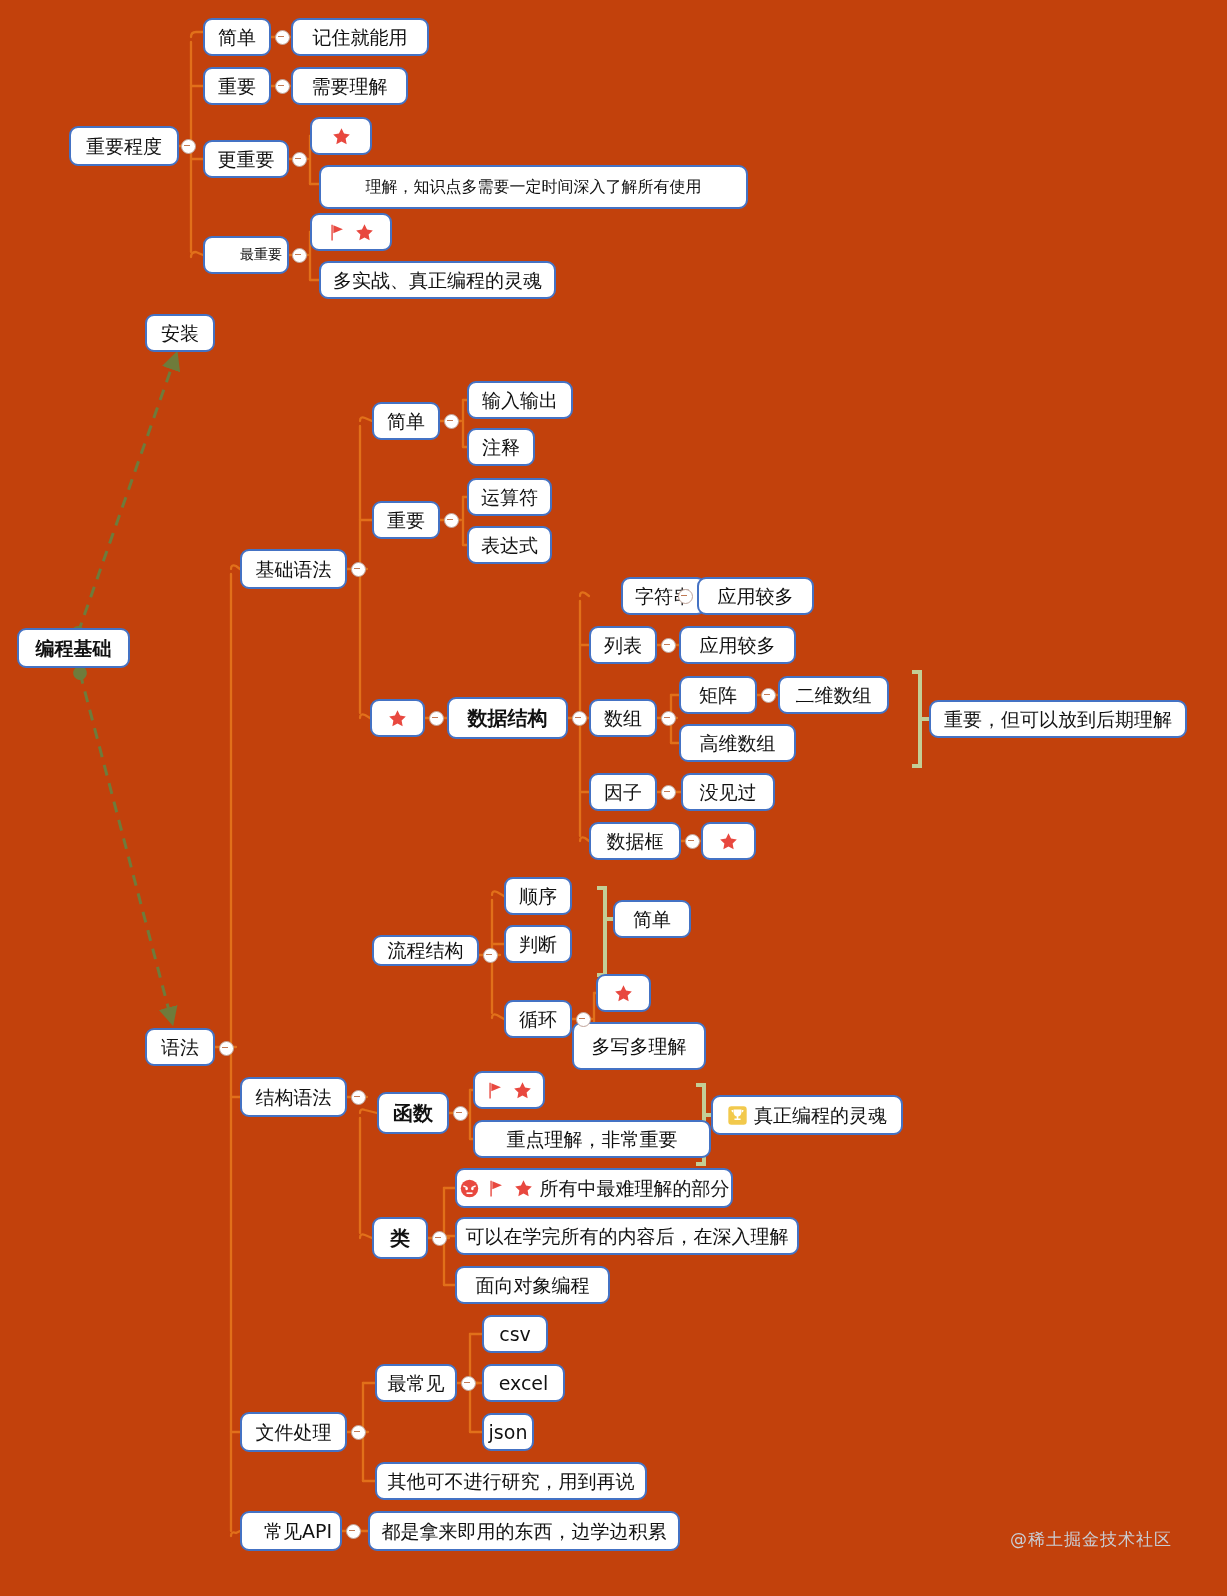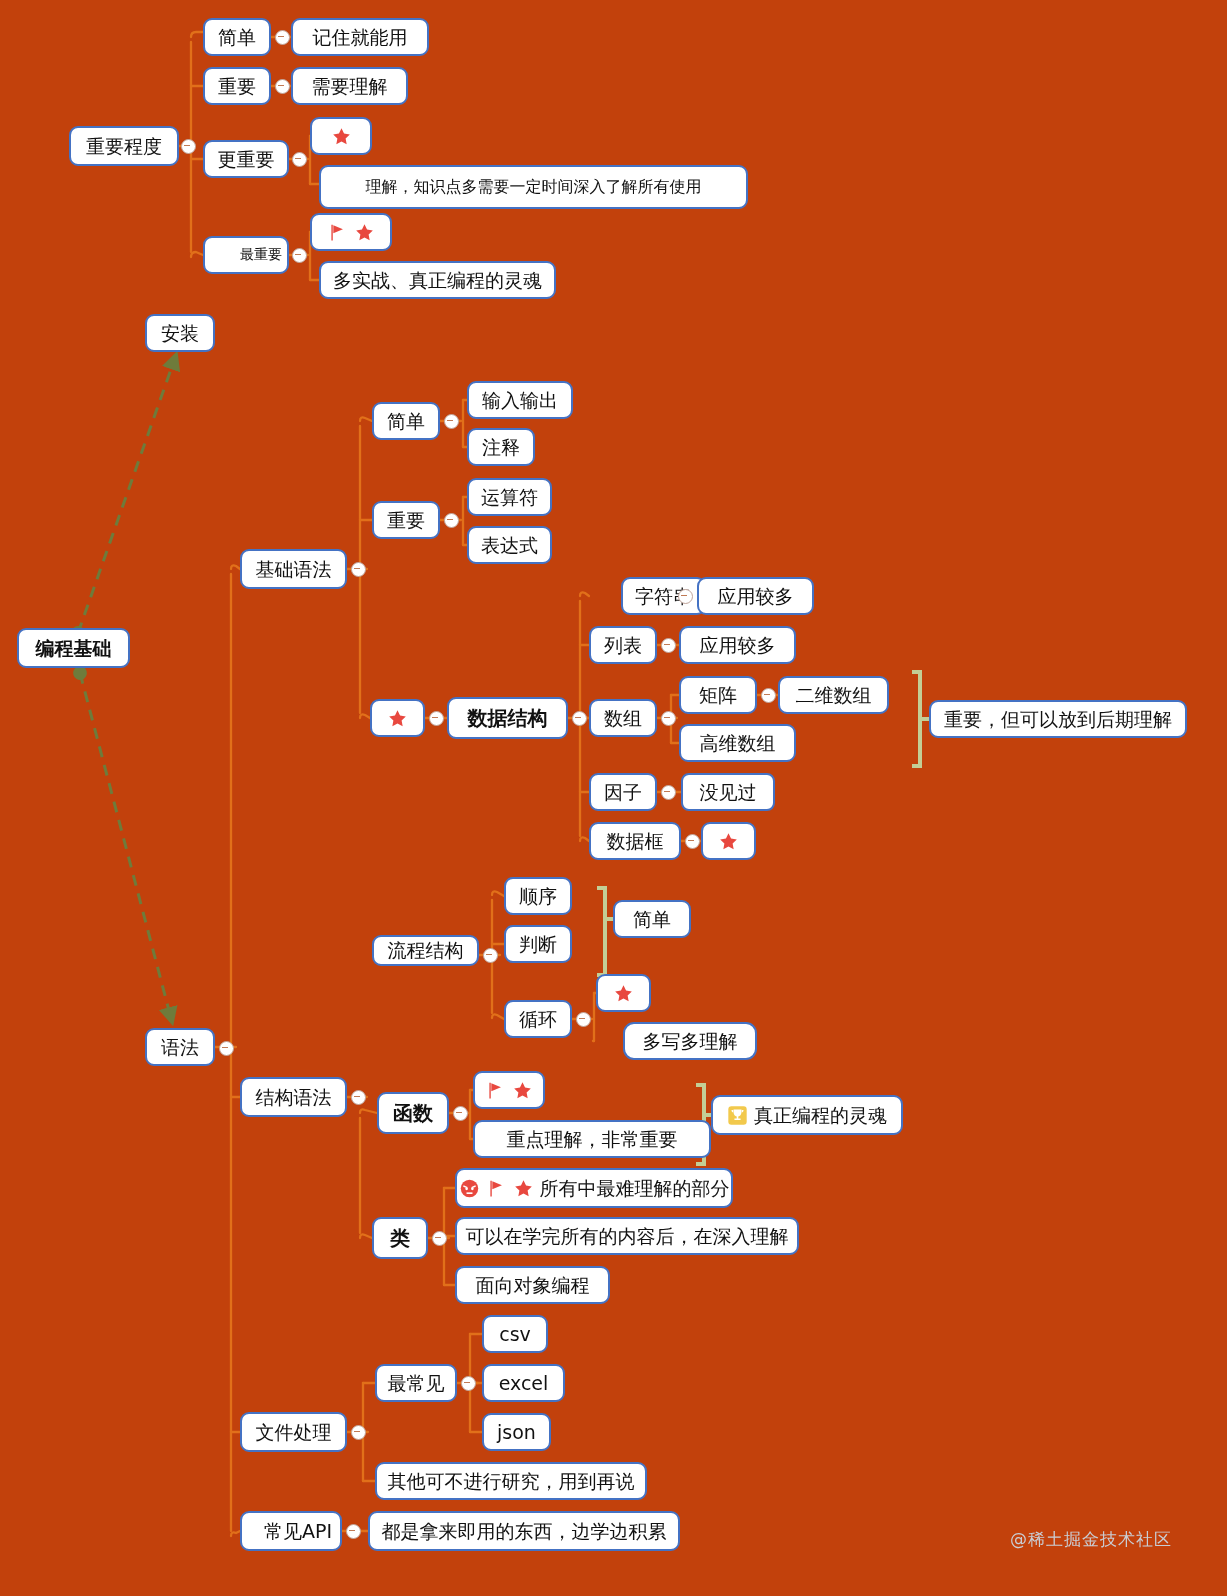--- a/index.html
+++ b/index.html
@@ -398,21 +398,21 @@
       <div class="node" style="left: 679px; top: 724px; width: 117px; height: 38px; font-size: 19px;">
         <span class="iconrow">
           <span class="txt">高维数组</span>
         </span>
       </div>
       <div class="node" style="left: 589px; top: 773px; width: 68px; height: 38px; font-size: 19px;">
         <span class="iconrow">
           <span class="txt">因子</span>
         </span>
       </div>
-      <div class="node" style="left: 681px; top: 773px; width: 94px; height: 38px; font-size: 19px; border-radius: 8px;">
+      <div class="node" style="left: 681px; top: 773px; width: 94px; height: 38px; font-size: 19px;">
         <span class="iconrow">
           <span class="txt">没见过</span>
         </span>
       </div>
       <div class="node" style="left: 589px; top: 822px; width: 92px; height: 38px; font-size: 19px;">
         <span class="iconrow">
           <span class="txt">数据框</span>
         </span>
       </div>
       <div class="node" style="left: 701px; top: 822px; width: 55px; height: 38px;">
@@ -456,21 +456,21 @@
               <path fill="#E8483F" d="M12 2.6l2.9 6.1 6.6.9-4.8 4.6 1.2 6.6L12 17.7 6.1 20.8l1.2-6.6L2.5 9.6l6.6-.9z"></path>
             </svg>
           </span>
         </span>
       </div>
       <div class="node" style="left: 504px; top: 1000px; width: 68px; height: 38px; font-size: 19px;">
         <span class="iconrow">
           <span class="txt">循环</span>
         </span>
       </div>
-      <div class="node" style="left: 623px; top: 1022px; width: 134px; height: 38px; font-size: 19px; border-radius: 11px;">
+      <div class="node" style="left: 572px; top: 1022px; width: 134px; height: 48px; font-size: 19px;">
         <span class="iconrow">
           <span class="txt">多写多理解</span>
         </span>
       </div>
       <div class="node" style="left: 240px; top: 1077px; width: 107px; height: 40px; font-size: 19px;">
         <span class="iconrow">
           <span class="txt">结构语法</span>
         </span>
       </div>
       <div class="node" style="left: 473px; top: 1071px; width: 72px; height: 38px;">
@@ -558,21 +558,21 @@
       <div class="node" style="left: 482px; top: 1364px; width: 83px; height: 38px; font-size: 19px;">
         <span class="iconrow">
           <span class="txt">excel</span>
         </span>
       </div>
       <div class="node" style="left: 375px; top: 1364px; width: 82px; height: 38px; font-size: 19px;">
         <span class="iconrow">
           <span class="txt">最常见</span>
         </span>
       </div>
-      <div class="node" style="left: 482px; top: 1413px; width: 69px; height: 38px; font-size: 19px;">
+      <div class="node" style="left: 482px; top: 1413px; width: 52px; height: 38px; font-size: 19px;">
         <span class="iconrow">
           <span class="txt">json</span>
         </span>
       </div>
       <div class="node" style="left: 375px; top: 1462px; width: 272px; height: 38px; font-size: 19px;">
         <span class="iconrow">
           <span class="txt">其他可不进行研究，用到再说</span>
         </span>
       </div>
       <div class="node" style="left: 240px; top: 1412px; width: 107px; height: 40px; font-size: 19px;">

